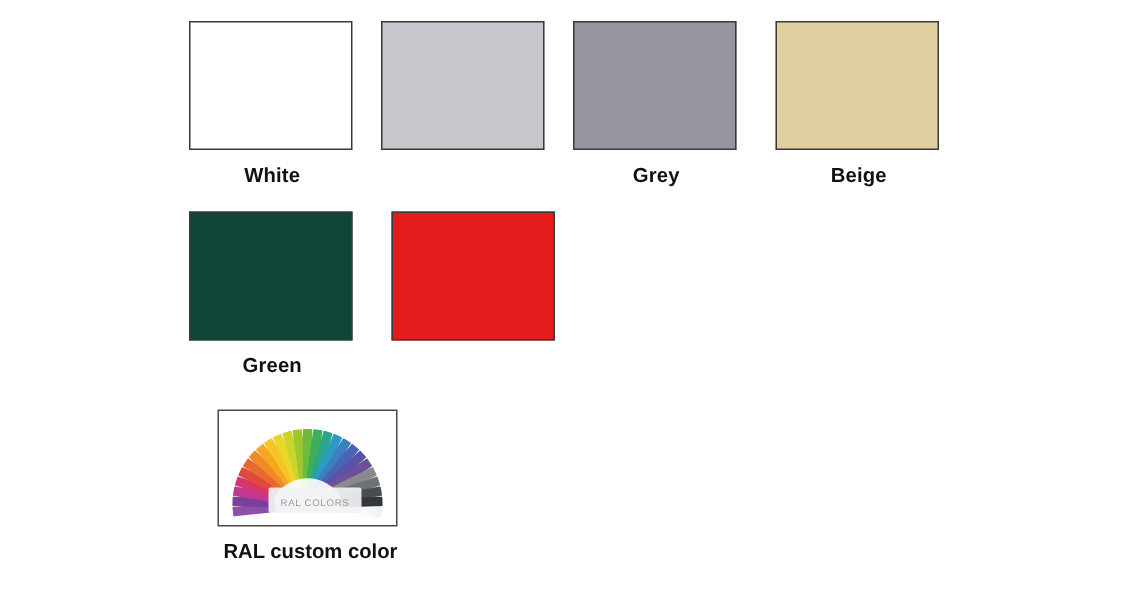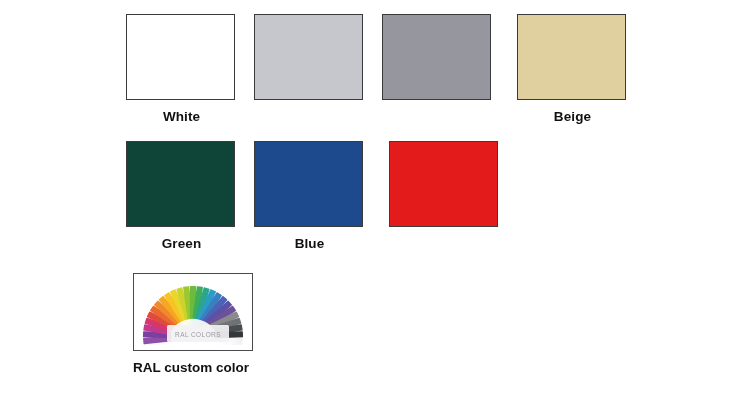--- a/index.html
+++ b/index.html
@@ -51,20 +51,21 @@
     font-size: 13.5px;
     font-weight: bold;
     letter-spacing: 0.1px;
     text-align: center;
     color: #111111;
     line-height: 16px;
   }
   
   .ral-cell {
     width: 132px;
+    align-items: flex-end;
   }
   .ral-box {
     width: 120px;
     height: 78px;
     border: 1px solid #4a4a4c;
     box-sizing: border-box;
     background: #ffffff;
     position: relative;
     overflow: hidden;
   }
@@ -91,35 +92,32 @@
   <div class="swatch-row row-1">
     <div class="swatch-cell">
       <div class="swatch-box" style="background:#FFFFFF;"></div>
       <div class="swatch-label">White</div>
     </div>
     <div class="swatch-cell">
       <div class="swatch-box" style="background:#C6C7CC;"></div>
     </div>
     <div class="swatch-cell">
       <div class="swatch-box" style="background:#95969E;"></div>
+      <div class="swatch-label">Grey</div>
     </div>
     <div class="swatch-cell">
       <div class="swatch-box" style="background:#E0D0A0;"></div>
       <div class="swatch-label">Beige</div>
     </div>
   </div>
 
   <div class="swatch-row row-2">
     <div class="swatch-cell">
       <div class="swatch-box" style="background:#0F4438;"></div>
       <div class="swatch-label">Green</div>
-    </div>
-    <div class="swatch-cell">
-      <div class="swatch-box" style="background:#1D4A8C;"></div>
-      <div class="swatch-label">Blue</div>
     </div>
     <div class="swatch-cell">
       <div class="swatch-box" style="background:#E41B1B;"></div>
     </div>
   </div>
 
   <div class="swatch-row row-3">
     <div class="swatch-cell ral-cell">
       <div class="ral-box">
         <svg class="fan-svg" width="104" height="66" viewBox="0 0 104 66">

